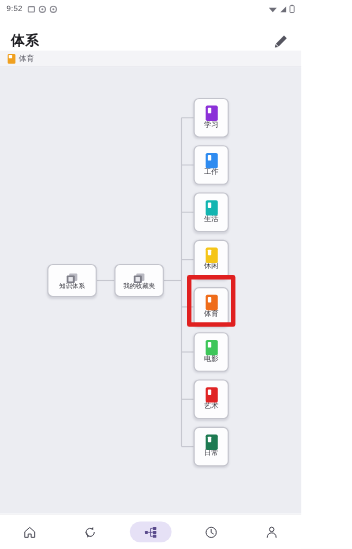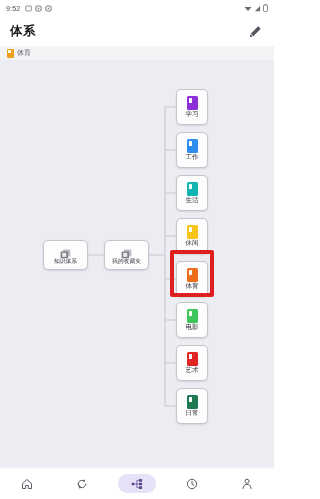--- a/index.html
+++ b/index.html
@@ -16,21 +16,21 @@
     height:16px; display:flex; align-items:center;
     padding:0 6px; background:#fff;
   }
   .sb-time { font-size:7px; color:#4a4a52; letter-spacing:.2px; }
   .sb-left-icons { display:flex; align-items:center; gap:3px; margin-left:5px; }
   .sb-ico { width:7px; height:7px; color:#8b8b93; display:block; }
   .sb-right { margin-left:auto; display:flex; align-items:center; gap:2px; }
 
   
   .header {
-    height:30px; display:flex; align-items:center;
+    height:30px; display:flex; align-items:flex-end;
     padding:0 10px; background:#fff;
   }
   .header-title { font-size:12.5px; font-weight:bold; color:#1d1d21; letter-spacing:.5px; }
   .header-actions { margin-left:auto; display:flex; align-items:center; }
   .pencil-btn { width:18px; height:18px; display:flex; align-items:center; justify-content:center; }
 
   
   .breadcrumb {
     height:15px; display:flex; align-items:center; gap:3px;
     padding:0 7px; background:#f4f4f7;

